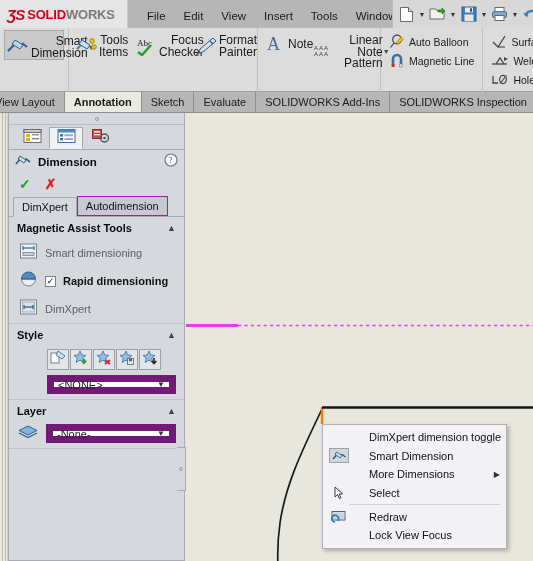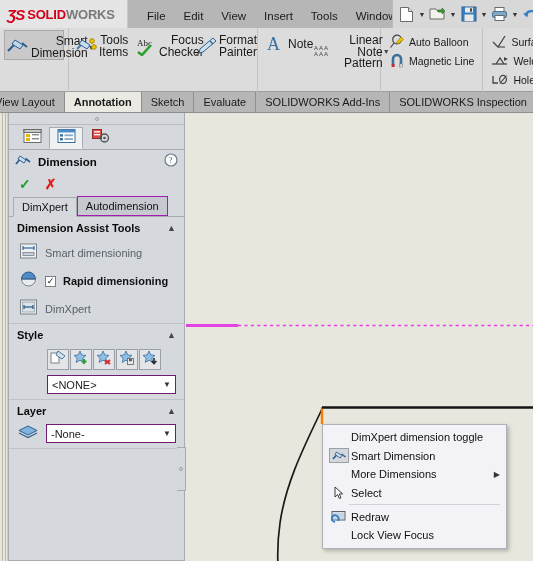--- a/index.html
+++ b/index.html
@@ -135,21 +135,21 @@
     min-height: 24px; }
   .row .t { font-size: 11px; color: #5a5f66; }
   .row .t.dark { color: #111; font-weight: bold; }
   .cb { width: 11px; height: 11px; background: #fff; border: 1px solid #7a7f85;
     display: inline-flex; align-items: center; justify-content: center;
     font-size: 9px; color: #111; line-height: 1; }
   .stylebtns { display: flex; gap: 1px; padding: 3px 0 3px 38px; }
   .sbtn { width: 22px; height: 21px; background: #e3e5e8; border: 1px solid #9aa0a6;
     display: flex; align-items: center; justify-content: center; }
   .combo {
-    height: 19px; background: #fff; border: 1px solid #701a75;
+    height: 19px; background: #fff; border: 7px solid #701a75;
     display: flex; align-items: center; padding: 0 4px; font-size: 11px;
     color: #222; position: relative;
   }
   .combo .cv { flex: 1; }
   .combo .cc { font-size: 8px; color: #333; }
   .combo-wrap { padding: 2px 8px 5px 38px; }
   .combo-wrap2 { padding: 2px 8px 5px 8px; display: flex;
     align-items: center; gap: 7px; }
 
   
@@ -181,21 +181,21 @@
     background: #f2f2f7; border: 1px solid #b0b0b8;
     box-shadow: 2px 2px 4px rgba(0,0,0,0.25);
     padding: 3px 0; z-index: 40;
   }
   .ctx-item {
     display: flex; align-items: center; height: 18.6px; padding: 0 6px;
     font-size: 11px; color: #101010; cursor: default; position: relative;
   }
   .ctx-item .ci { width: 20px; display: flex; align-items: center;
     justify-content: center; flex: 0 0 20px; }
-  .ctx-item .cl { margin-left: 2px; white-space: nowrap; }
+  .ctx-item .cl { margin-left: 20px; white-space: nowrap; }
   .ctx-item .carrow { margin-left: auto; font-size: 8px; color: #333; }
   .ctx-sep { height: 1px; background: #d2d2d8; margin: 2px 6px 2px 26px; }
   .ctx-icon-sel { background: #d4d8dd; border: 1px solid #9aa0a6; }
 </style>
 </head>
 <body>
 
 <div id="app">
 
   <div class="titlebar">
@@ -476,21 +476,21 @@
         <span class="cancel">✗</span>
       </div>
 
       <div class="subtabs">
         <div class="subtab sel">DimXpert</div>
         <div class="subtab unsel">Autodimension</div>
       </div>
 
       <div class="sect">
         <div class="sect-hd">
-          <span class="t">Dimension Assist Tools</span>
+          <span class="t">Magnetic Assist Tools</span>
           <span class="chev">▲</span>
         </div>
         <div class="row">
           <span>
             <svg width="19" height="18" viewBox="0 0 19 18">
                 <rect x="1.5" y="2" width="16" height="14" fill="#eef1f4" stroke="#7b8288"></rect>
                 <path d="M4 6 L15 6" stroke="#3a6f9e" stroke-width="1.3"></path>
                 <path d="M4 4 L4 8 M15 4 L15 8" stroke="#3a6f9e" stroke-width="1.3"></path>
                 <rect x="4" y="10.5" width="11" height="3" fill="#c6cfd8" stroke="#7b8288" stroke-width="0.8"></rect>
               </svg>

